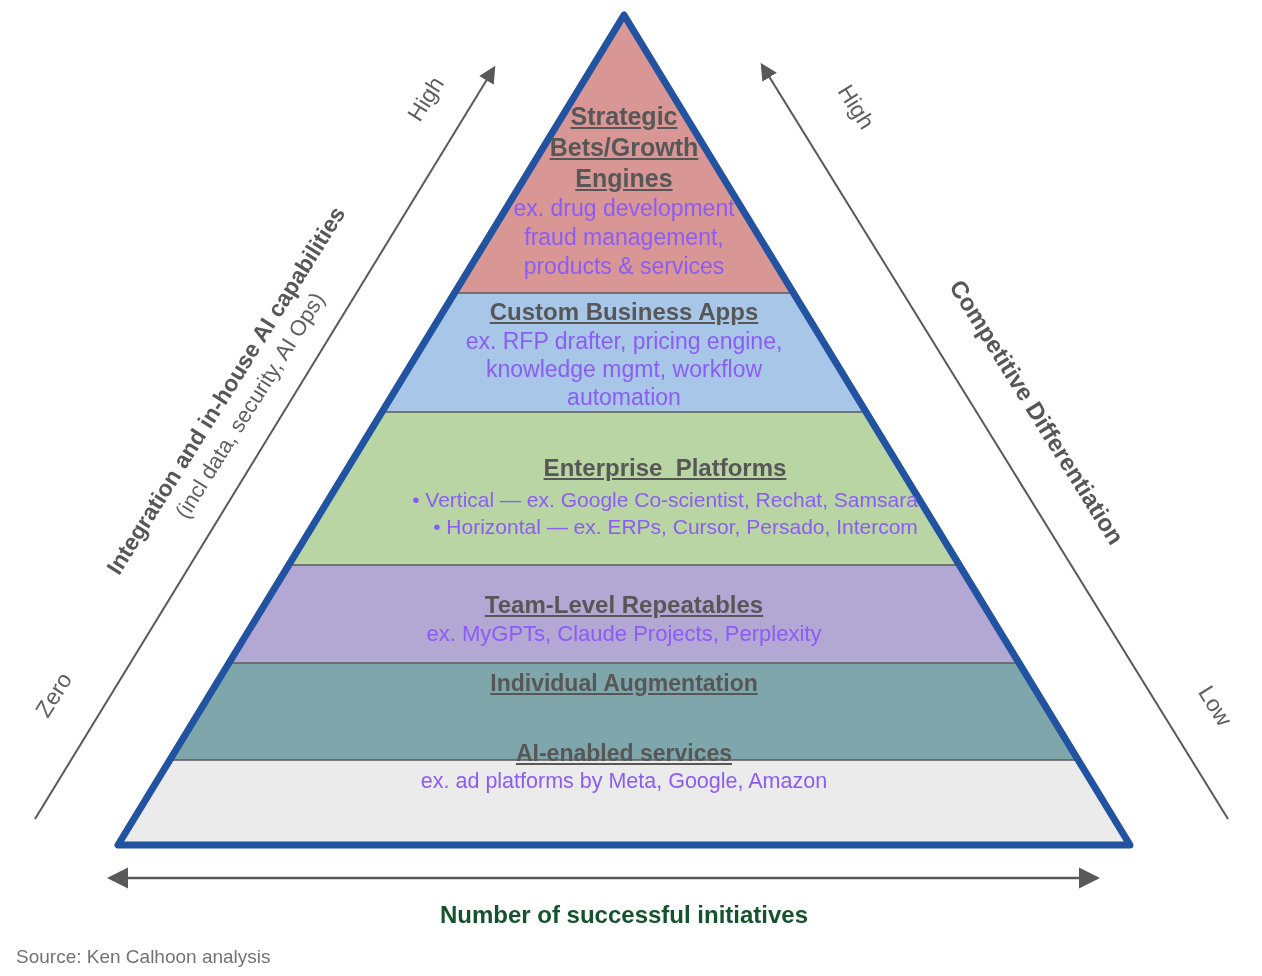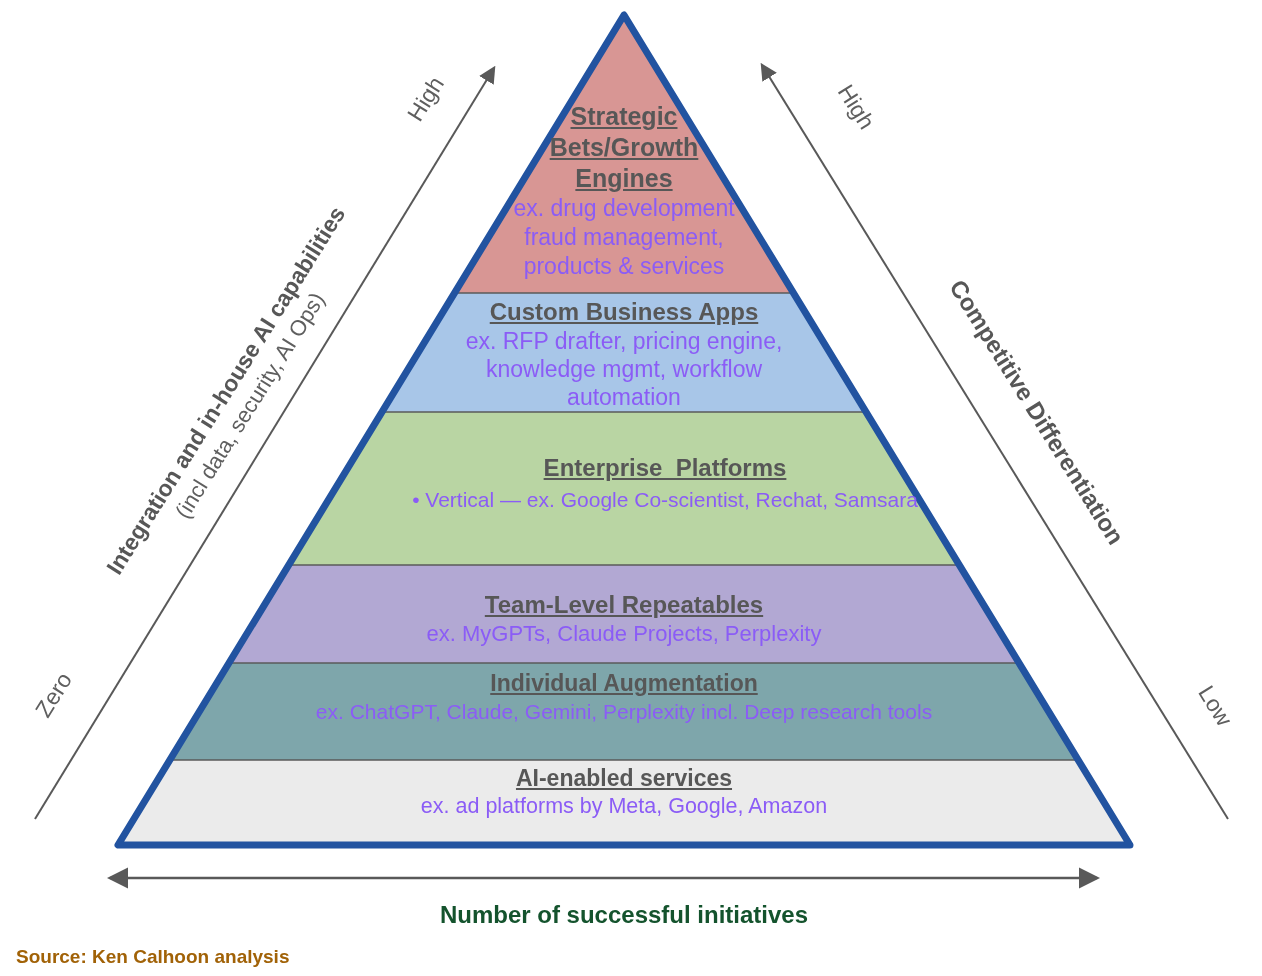--- a/index.html
+++ b/index.html
@@ -26,22 +26,22 @@
 
   .rot{position:absolute;white-space:nowrap;color:#5f5f5f;text-align:center;}
   .rot-l{transform:translate(-50%,-50%) rotate(-58deg);}
   .rot-r{transform:translate(-50%,-50%) rotate(58deg);}
   .axis-main{font-weight:700;font-size:23px;line-height:29px;color:#575757;}
   .axis-sub{font-weight:400;font-size:22px;line-height:28px;color:#5f5f5f;}
   .axis-end{font-size:23px;color:#5f5f5f;}
 
   .bottom-label{position:absolute;left:624px;top:901px;transform:translateX(-50%);
                 font-weight:700;font-size:24px;color:#14532d;white-space:nowrap;}
-  .source{position:absolute;left:16px;top:946px;font-size:19px;color:#a16207;
-          font-family:"Liberation Sans",sans-serif;white-space:nowrap;font-weight:bold;}
+  .source{position:absolute;left:16px;top:946px;font-size:19px;color:#737373;
+          font-family:"Liberation Sans",sans-serif;white-space:nowrap;}
 </style>
 </head>
 <body>
 
 <div class="stage">
 
   <svg width="1262" height="976" viewBox="0 0 1262 976">
     <defs>
       <marker id="ah" viewBox="0 0 10 10" refX="8.5" refY="5" markerWidth="8.5" markerHeight="8.5" orient="auto-start-reverse">
         <path d="M0,0 L10,5 L0,10 z" fill="#595959"></path>
@@ -80,33 +80,33 @@
   <div class="lvl lvl2" style="top:296px;">
     <div class="t">Custom Business Apps</div>
     <div class="d">ex. RFP drafter, pricing engine,</div>
     <div class="d">knowledge mgmt, workflow</div>
     <div class="d">automation</div>
   </div>
 
   <div class="lvl lvl3" style="top:450px;margin-left:41px;">
     <div class="t">Enterprise &nbsp;Platforms</div>
     <div class="d">• Vertical — ex. Google Co-scientist, Rechat, Samsara</div>
+    <div class="d">• Horizontal — ex. ERPs, Cursor, Persado, Intercom</div>
   </div>
 
   <div class="lvl lvl4" style="top:589px;">
     <div class="t">Team-Level Repeatables</div>
     <div class="d">ex. MyGPTs, Claude Projects, Perplexity</div>
   </div>
 
   <div class="lvl lvl5" style="top:668px;">
     <div class="t">Individual Augmentation</div>
-    <div class="d">ex. ChatGPT, Claude, Gemini, Perplexity incl. Deep research tools</div>
   </div>
 
-  <div class="lvl lvl6" style="top:763px;">
+  <div class="lvl lvl6" style="top:738px;">
     <div class="t">AI-enabled services</div>
     <div class="d">ex. ad platforms by Meta, Google, Amazon</div>
   </div>
 
   <div class="rot rot-l axis-end" style="left:54px;top:695px;">Zero</div>
   <div class="rot rot-l axis-end" style="left:426px;top:99px;">High</div>
   <div class="rot rot-l" style="left:238px;top:398px;">
     <div class="axis-main">Integration and in-house AI capabilities</div>
     <div class="axis-sub">(incl data, security, AI Ops)</div>
   </div>

